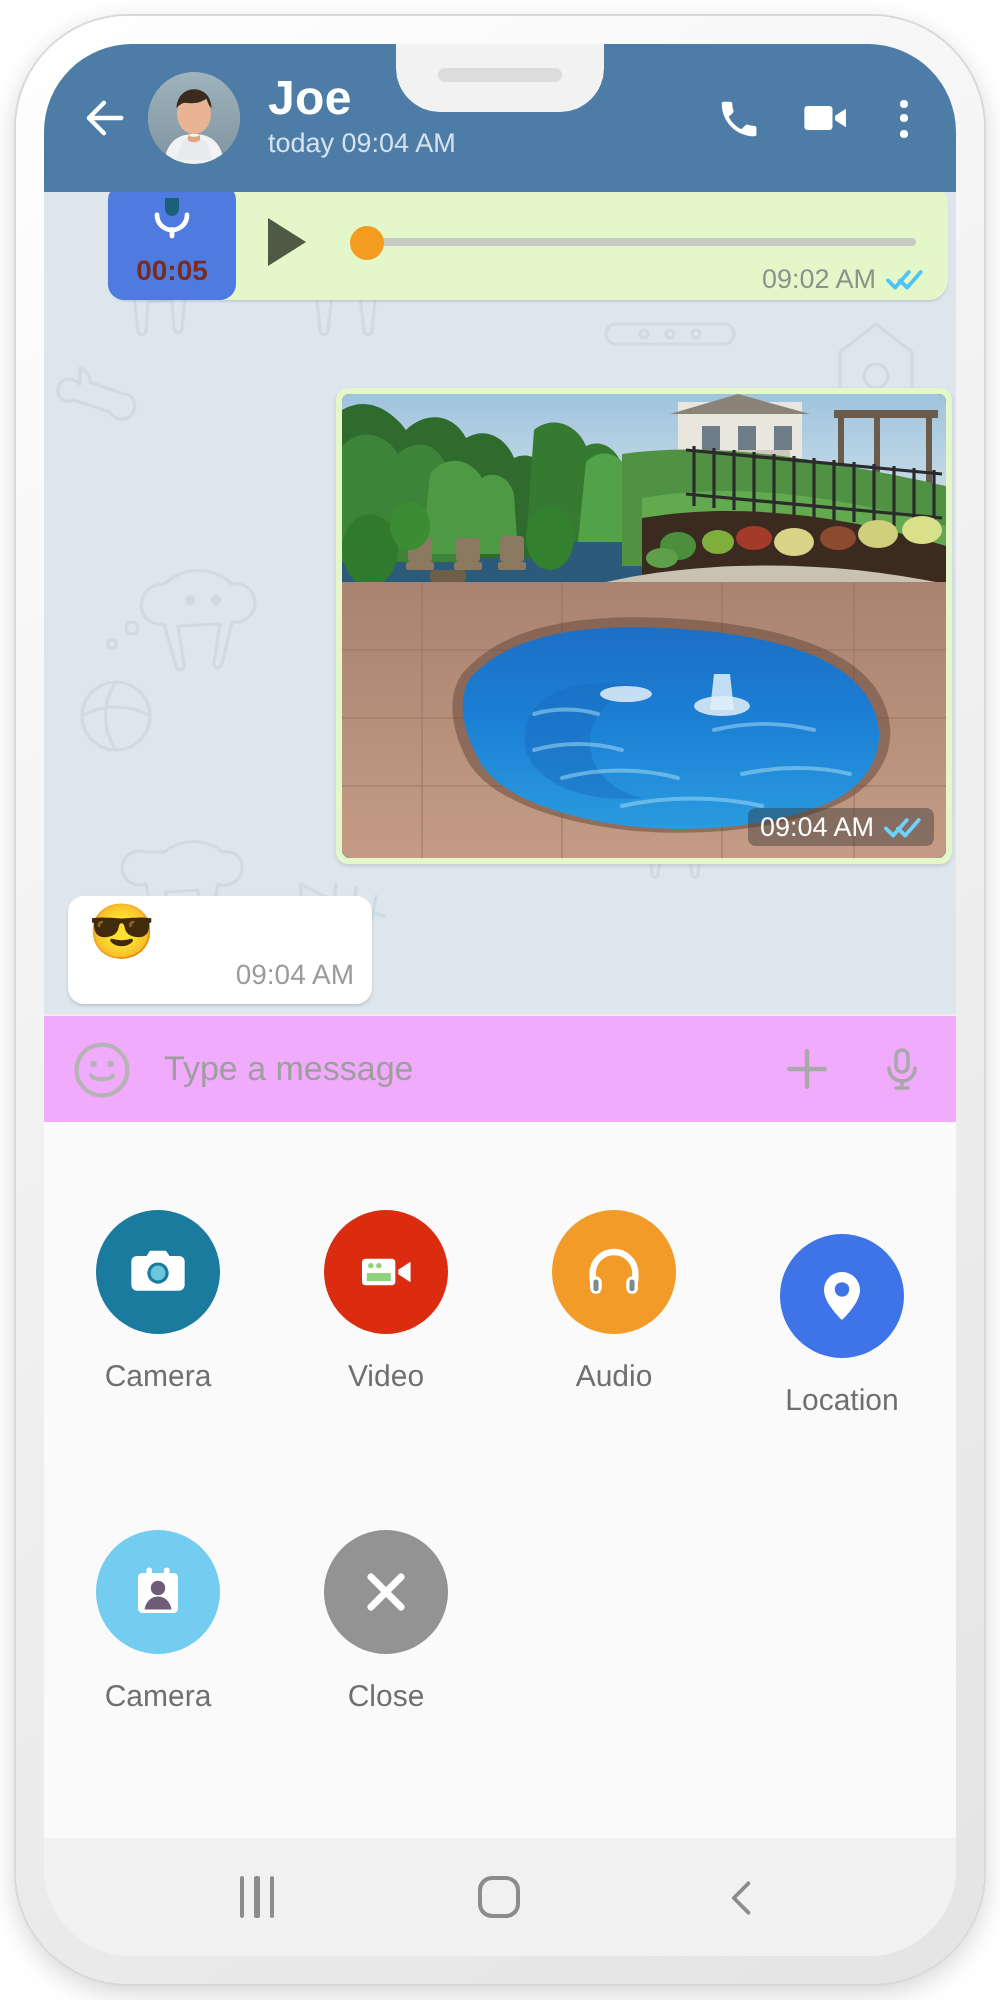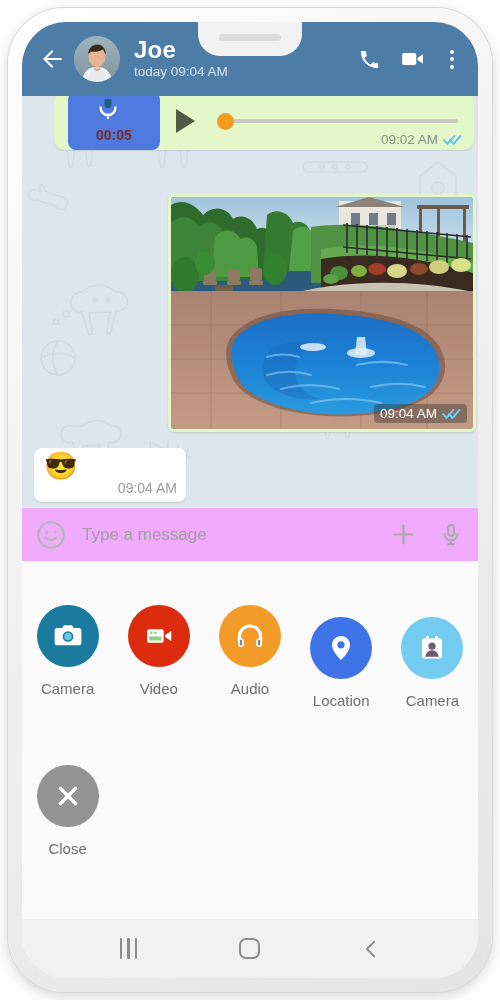--- a/index.html
+++ b/index.html
@@ -67,22 +67,22 @@
 
   
   .voice-bubble{
     position:absolute;right:4px;top:-4px;width:420px;height:58px;
     background:#e3f7c9;border-radius:10px;
     box-shadow:0 1px 1px rgba(0,0,0,.10);
     display:flex;align-items:center;
   }
   .voice-tile{
     width:64px;height:58px;background:#4f7ae0;border-radius:8px;
-    display:flex;flex-direction:column;justify-content:center;
-    flex:0 0 auto;margin-left:14px;cursor:pointer;padding-left:28px;
+    display:flex;flex-direction:column;align-items:center;justify-content:center;
+    flex:0 0 auto;margin-left:0;cursor:pointer;
   }
   .voice-dur{color:#7a2b1f;font-size:14px;font-weight:bold;margin-top:2px;}
   .play-tri{
     width:0;height:0;border-left:19px solid #4f5a44;
     border-top:12px solid transparent;border-bottom:12px solid transparent;
     margin-left:16px;flex:0 0 auto;cursor:pointer;
   }
   .seek{position:relative;flex:1 1 auto;height:20px;margin:0 16px 0 22px;display:flex;align-items:center;cursor:pointer;}
   .seek-track{position:absolute;left:0;right:0;height:4px;background:#c9c9c4;border-radius:3px;}
   .seek-thumb{position:relative;width:17px;height:17px;border-radius:50%;background:#f59c20;left:0;}
@@ -132,21 +132,21 @@
   .comp-actions{display:flex;align-items:center;gap:22px;flex:0 0 auto;padding-left:8px;}
   .comp-icon{width:26px;height:26px;display:flex;align-items:center;justify-content:center;cursor:pointer;}
 
   
   .sheet{
     position:absolute;left:0;top:539px;width:456px;height:358px;
     background:#fafafa;z-index:15;
   }
   .sheet-grid{
     position:absolute;left:0;top:0;width:456px;
-    display:grid;grid-template-columns:repeat(5,1fr);
+    display:grid;grid-template-columns:repeat(4,1fr);
     row-gap:0;
   }
   .att{
     display:flex;flex-direction:column;align-items:center;cursor:pointer;
     padding-top:44px;
   }
   .att.row2{padding-top:56px;}
   .att-circle{
     width:62px;height:62px;border-radius:50%;
     display:flex;align-items:center;justify-content:center;

